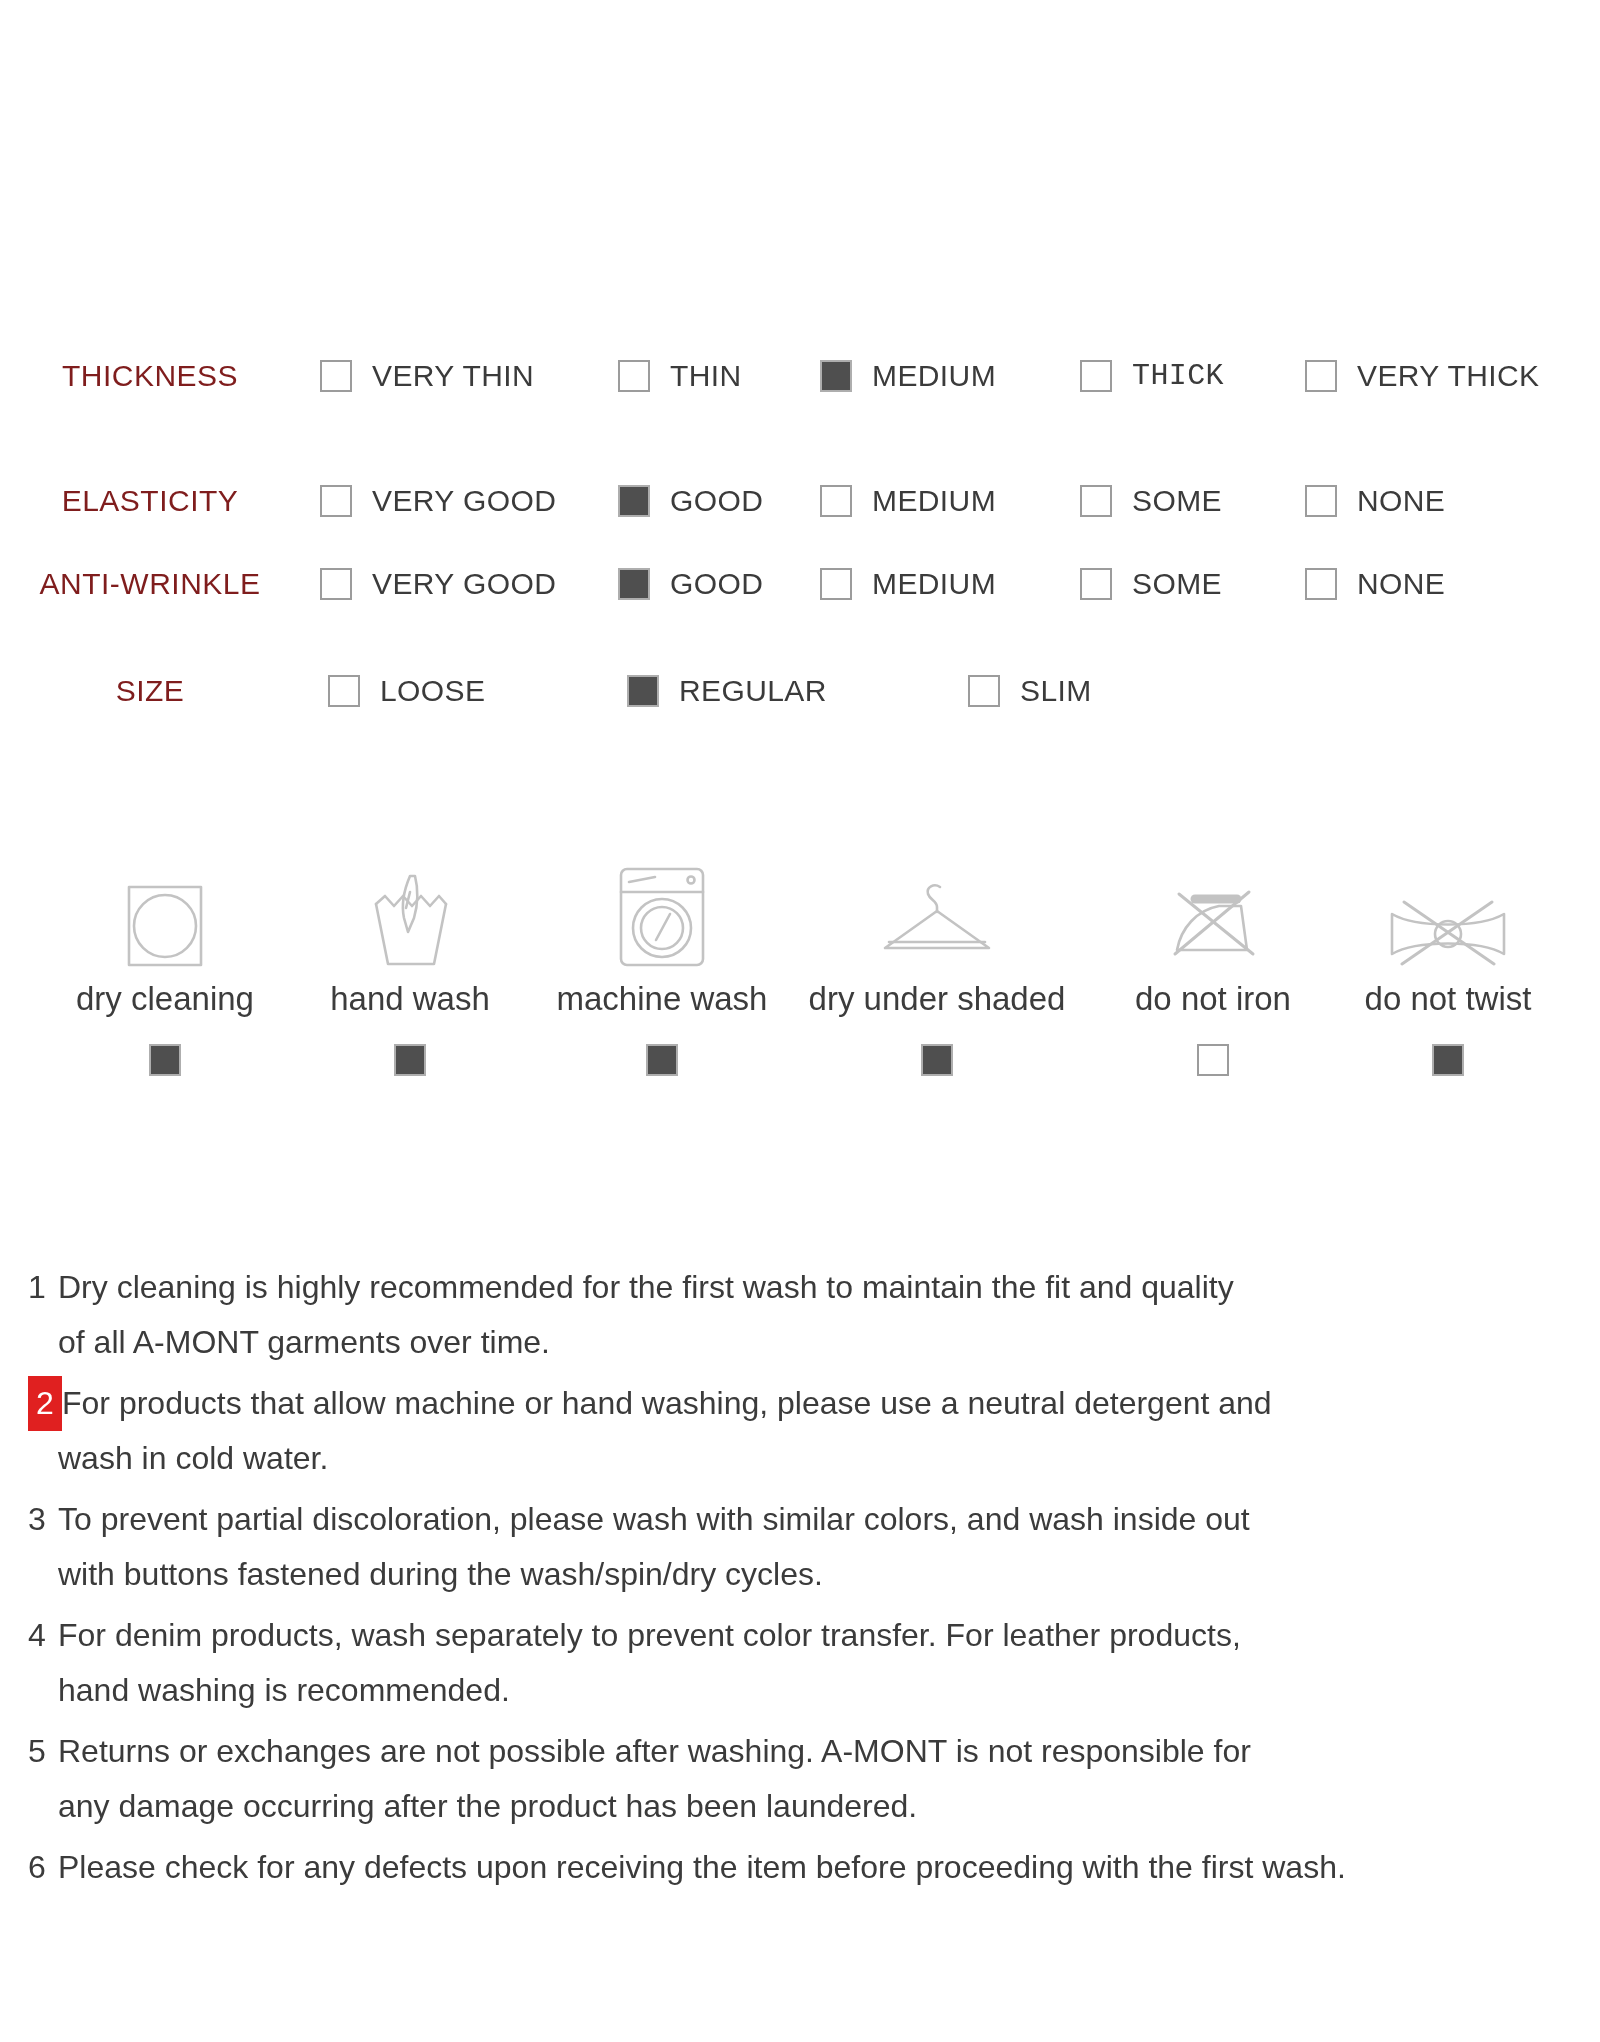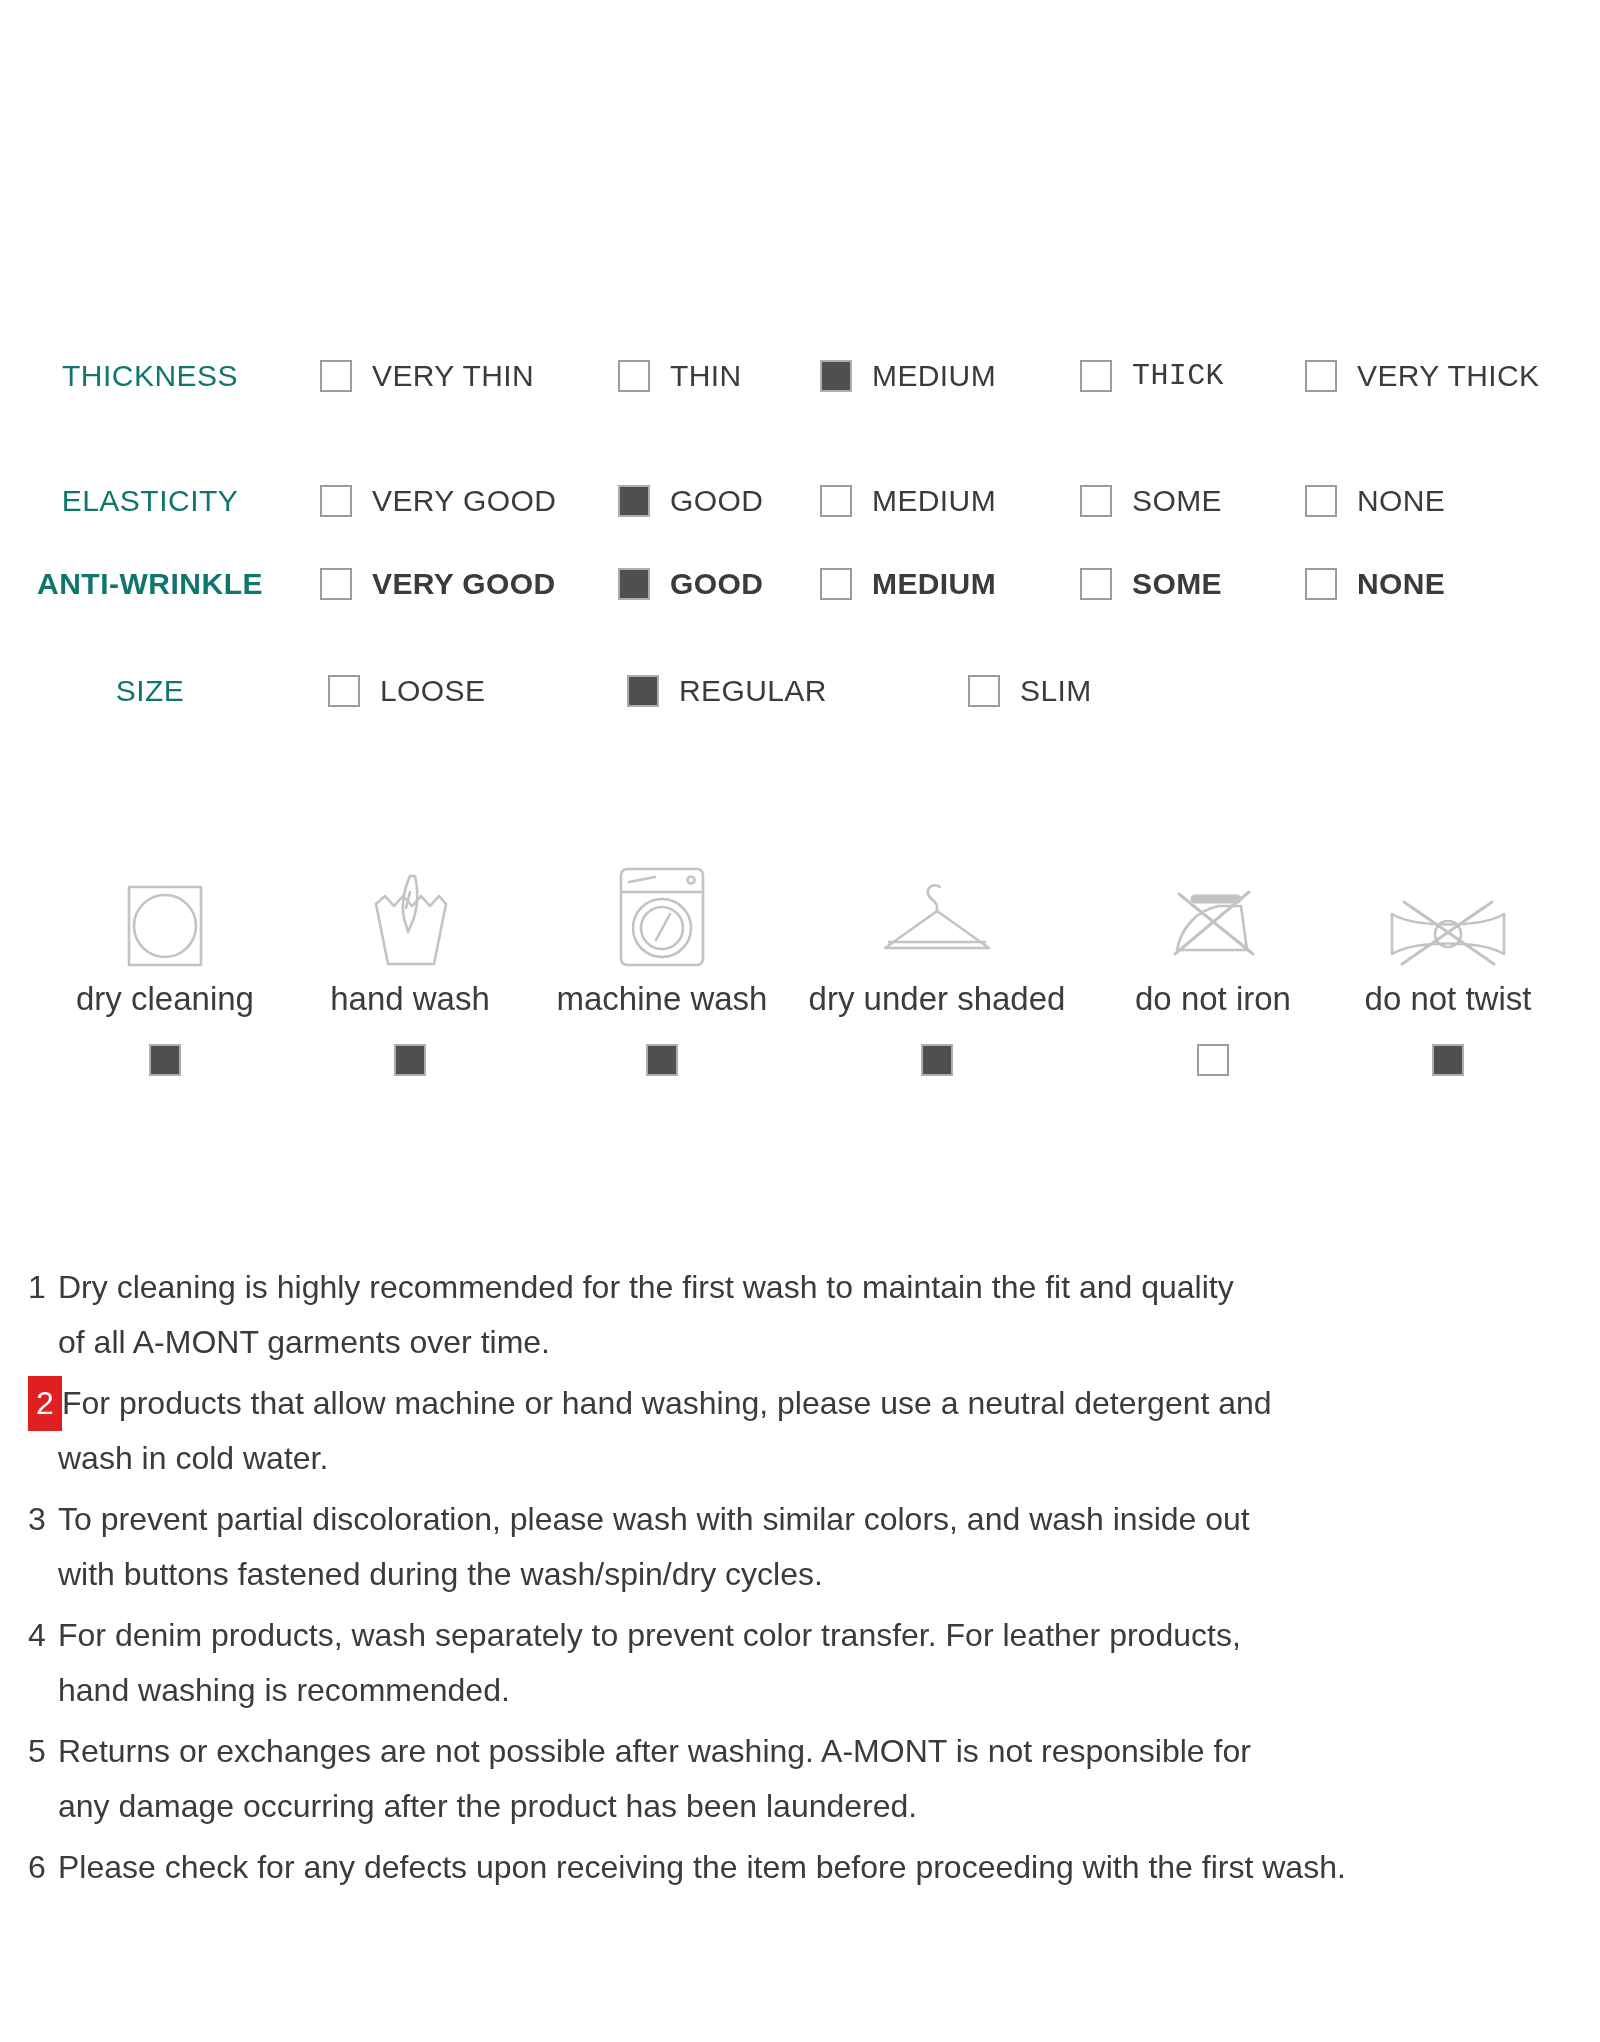--- a/index.html
+++ b/index.html
@@ -15,21 +15,21 @@
     position:absolute;top:86px;left:0;width:100%;
     text-align:center;
     font-size:74px;font-weight:bold;color:#333333;
     letter-spacing:1px;
   }
   
   .spec-row{position:absolute;left:0;width:100%;height:42px;}
   .spec-label{
     position:absolute;left:0;top:0;width:300px;height:42px;
     text-align:center;font-size:30px;line-height:42px;letter-spacing:.5px;
-    white-space:nowrap;color:#0f766e;
+    white-space:nowrap;color:#7f1d1d;
   }
   .opt{position:absolute;top:0;height:42px;display:flex;align-items:center;gap:20px;}
   .opt-label{font-size:30px;letter-spacing:.4px;white-space:nowrap;color:#3b3b3b;}
   .cb{
     width:28px;height:28px;flex:none;display:inline-block;
     border:2px solid #9c9c9c;background:#ffffff;box-sizing:content-box;
   }
   .cb.checked{background:#4f4f4f;border-color:#aeaeae;}
   
   .care-col{
@@ -94,21 +94,21 @@
     <div class="opt" style="left:1080px;">
       <span class="cb"></span>
       <span class="opt-label">SOME</span>
     </div>
     <div class="opt" style="left:1305px;">
       <span class="cb"></span>
       <span class="opt-label">NONE</span>
     </div>
   </div>
 
-  <div class="spec-row" style="top:563px;font-weight:bold;">
+  <div class="spec-row" style="top:563px;">
     <div class="spec-label">ANTI-WRINKLE</div>
     <div class="opt" style="left:320px;">
       <span class="cb"></span>
       <span class="opt-label">VERY GOOD</span>
     </div>
     <div class="opt" style="left:618px;">
       <span class="cb checked"></span>
       <span class="opt-label">GOOD</span>
     </div>
     <div class="opt" style="left:820px;">

